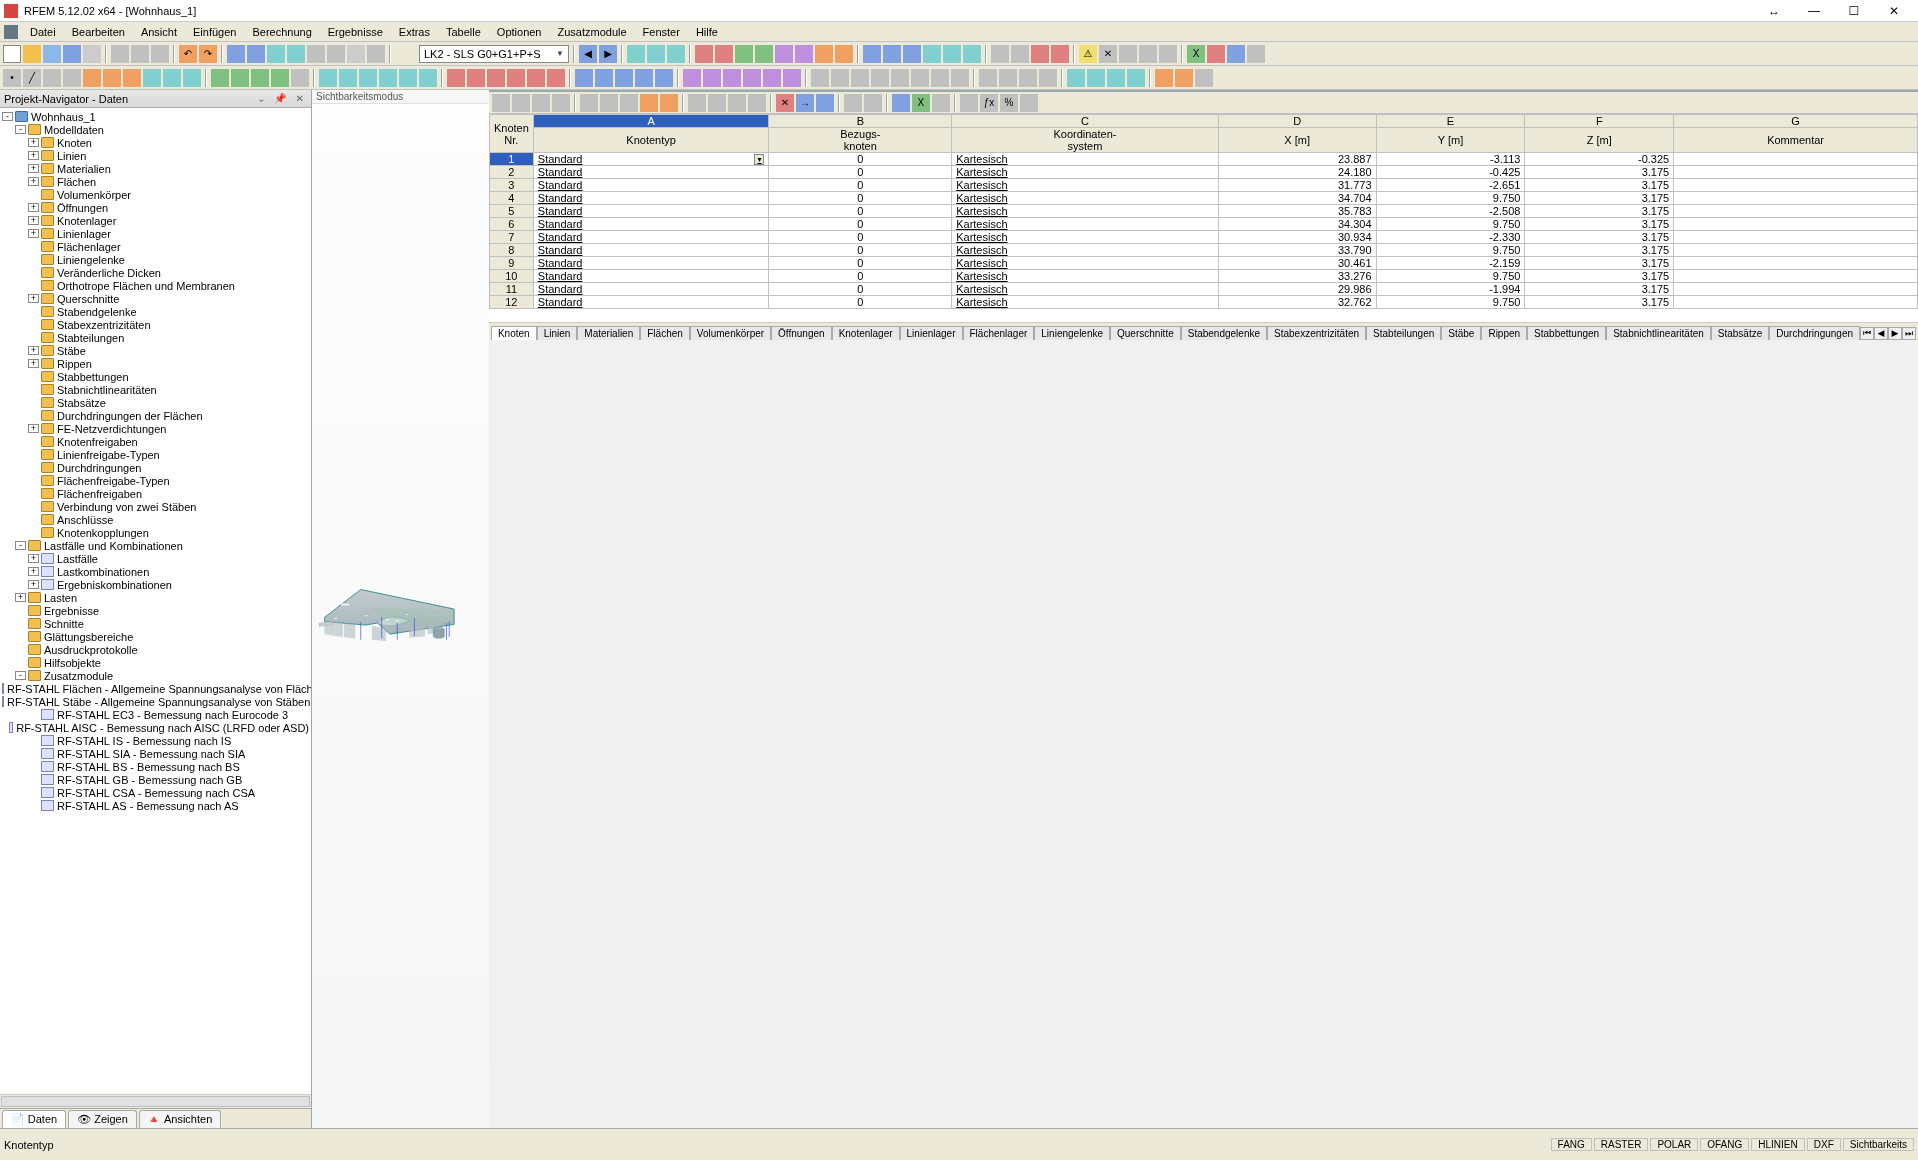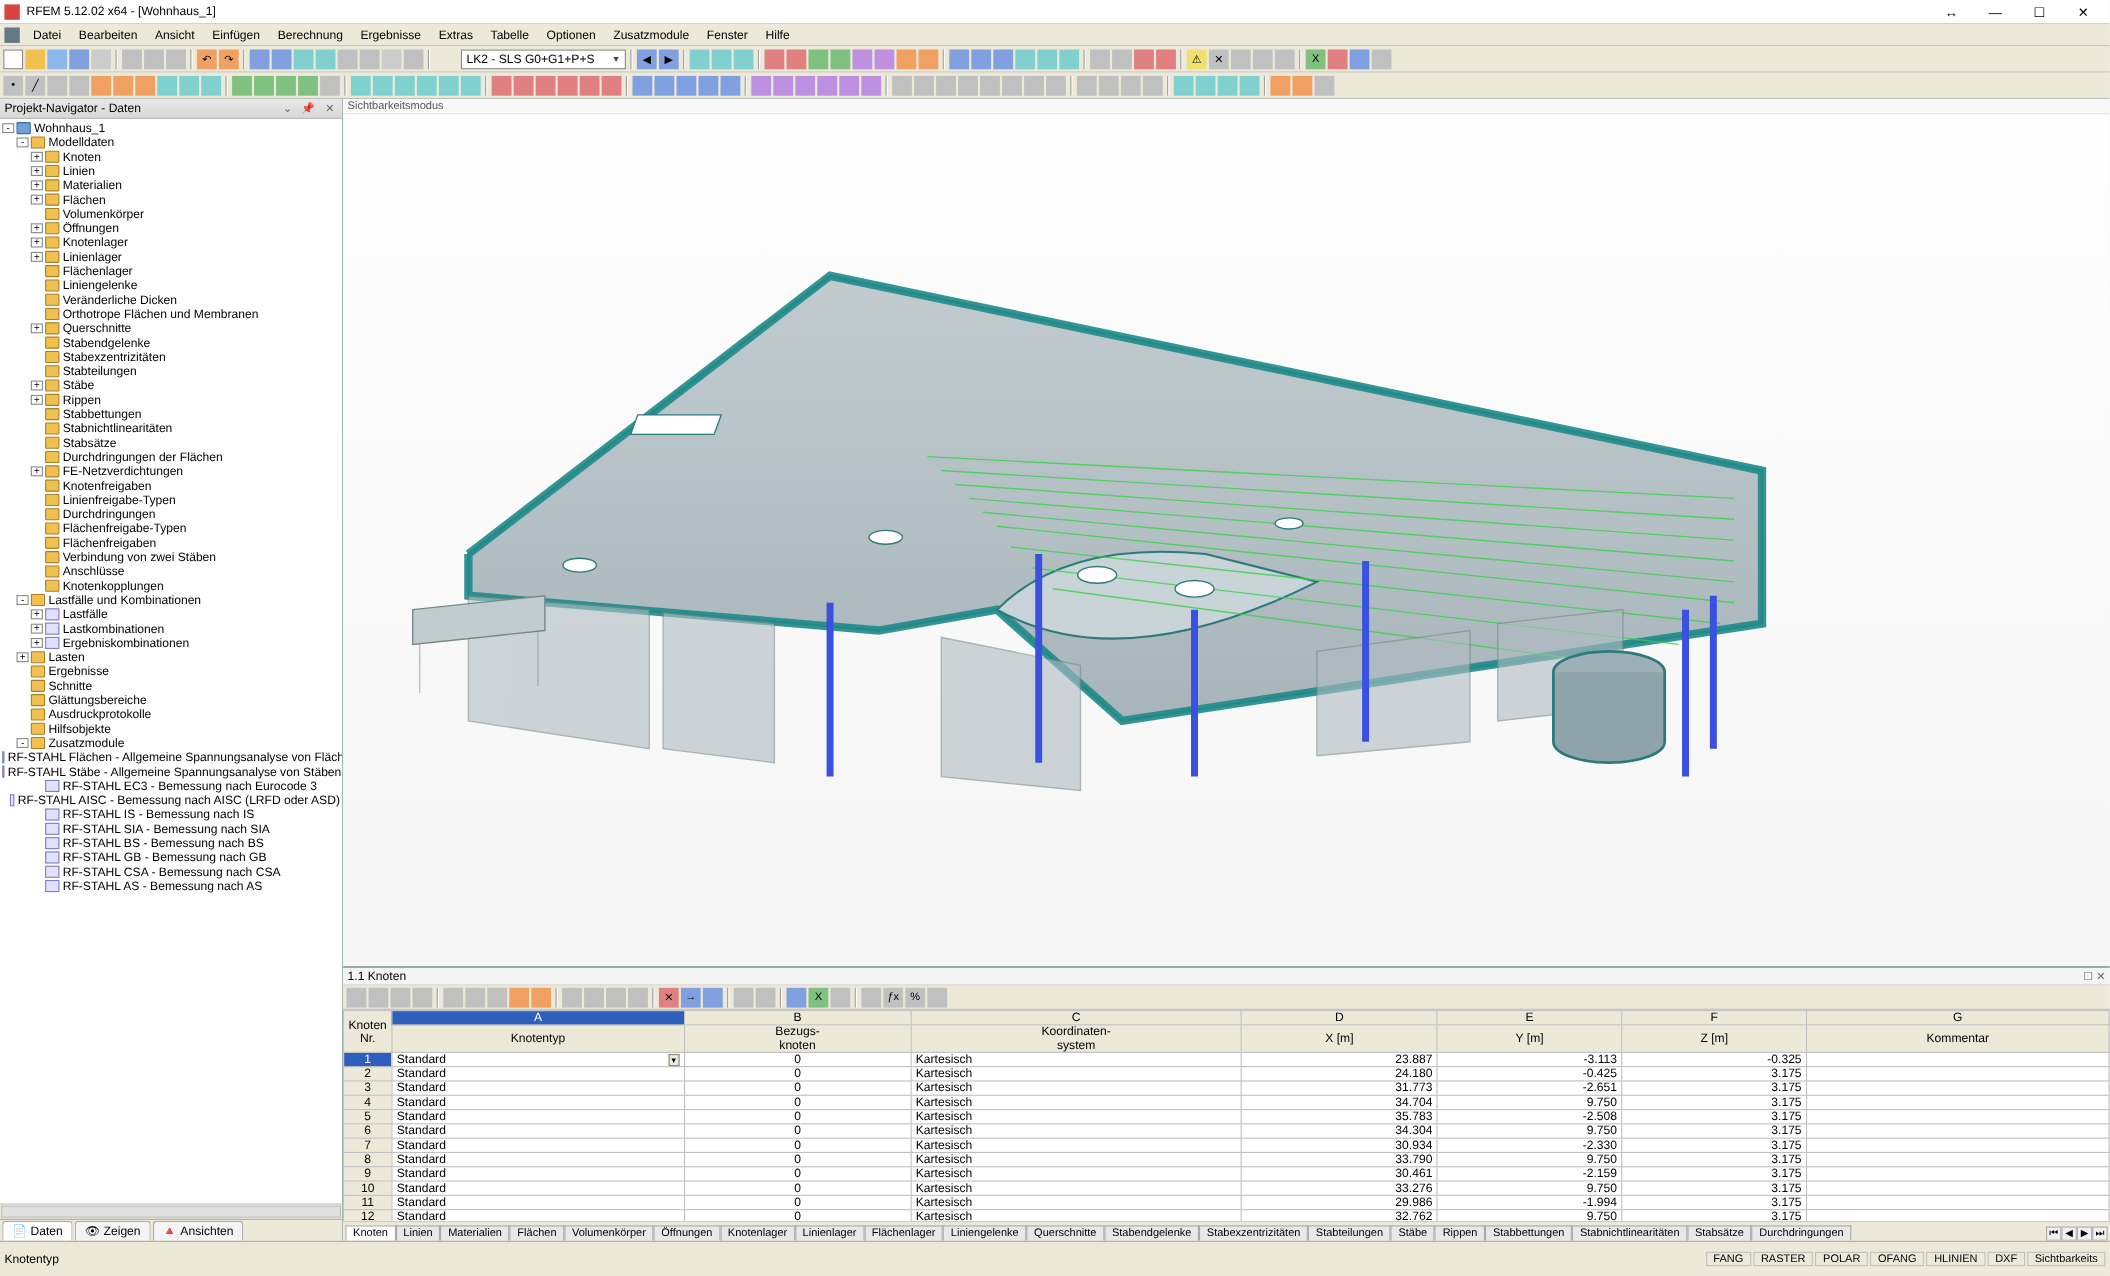--- a/index.html
+++ b/index.html
@@ -38,40 +38,40 @@
 .folder { width:13px; height:11px; background:#f2c04e; border:1px solid #a8802a; margin-right:3px; border-radius:1px;}
 .folder.blue { background:#6fa0d8; border-color:#3a6ea5; }
 .leaficon { width:13px; height:11px; background:#e0e0ff; border:1px solid #8080c0; margin-right:3px;}
 .nav-bottom-tabs { height:20px; background:#ece9d8; border-top:1px solid #aaa; display:flex; align-items:flex-end; padding:0 2px; gap:2px;}
 .nav-bottom-tabs .tab { padding:2px 8px; border:1px solid #aaa; border-bottom:none; background:#f4f4f4; font-size:11px; border-radius:3px 3px 0 0;}
 .nav-bottom-tabs .tab.active { background:#fff;margin-top:32px; }
 .nav-scroll-h { height:14px; background:#ece9d8; border-top:1px solid #ccc; display:flex;}
 .nav-scroll-h .sb { flex:1; background:#e0e0e0; border:1px solid #c0c0c0; margin:1px; position:relative;}
 
 
-.right { flex:1; display:flex; flex-direction:column; min-width:0;}
+.right { flex:1; display:flex; flex-direction:row; min-width:0;}
 .viewport-wrap { flex:1; display:flex; flex-direction:column; background:#fcfcfc; min-height:0;}
 .vp-label { padding:1px 4px; font-size:10px; color:#555; background:#f8f8f8; border-bottom:1px solid #e0e0e0;}
 .viewport { flex:1; position:relative; background:linear-gradient(#fdfdfd,#f6f6f6); overflow:hidden;}
 .viewport svg { position:absolute; inset:0; width:100%; height:100%; }
 
 
 .table-panel { height:250px; display:flex; flex-direction:column; border-top:2px solid #9aa; background:#fff;}
 .table-title { height:16px; padding:0 4px; display:flex; align-items:center; font-size:11px; background:#f4f4f4; border-bottom:1px solid #ccc;}
 .table-title .tbtns { margin-left:auto; font-size:10px; color:#666;}
 .table-toolbar { height:22px; background:#ece9d8; border-bottom:1px solid #c0c0c0; display:flex; align-items:center; padding:0 3px; gap:2px;}
 .table-grid { flex:1; overflow:auto;}
 table.grid { border-collapse:collapse; width:100%; font-size:11px;}
 table.grid th, table.grid td { border:1px solid #c0c0c0; padding:0 4px; height:12px; background:#fff;}
 table.grid th { background:#ece9d8; font-weight:normal;}
 table.grid .colhead { background:#ece9d8; text-align:center; }
 table.grid .rowhead { background:#ece9d8; text-align:center; width:32px;}
 table.grid .rowhead.sel { background:#2f5fbd; color:#fff; }
 table.grid td { text-align:right; }
-table.grid td.l { text-align:left; }
+table.grid td.l { text-align:left;text-decoration:underline; }
 table.grid td.c { text-align:center; }
 table.grid td.sel { background:#fff; }
 .col-A-head { background:#2f5fbd !important; color:#fff; }
 .cell-dd { display:flex; justify-content:space-between; align-items:center;}
 .cell-dd .ar { font-size:8px; border:1px solid #888; padding:0 2px; background:#ece9d8;}
 
 .table-tabs { height:18px; background:#ece9d8; border-top:1px solid #ccc; display:flex; align-items:flex-end; padding:0 2px; gap:0; overflow:hidden;}
 .table-tabs .ttab { padding:1px 6px; border:1px solid #aaa; border-bottom:none; background:#e8e8e8; font-size:10px; white-space:nowrap;}
 .table-tabs .ttab.active { background:#fff; }
 .table-tabs .nav { margin-left:auto; display:flex; gap:0;}
@@ -692,24 +692,20 @@
           <polygon points="50,300 145,290 145,315 50,325" fill="#c0ccd0" stroke="#788"></polygon>
           <g stroke="#788" opacity="0.5">
             <line x1="55" y1="325" x2="55" y2="360"></line>
               <line x1="140" y1="315" x2="140" y2="355"></line>
           </g>
         </svg>
       </div>
     </div>
 
     <div class="table-panel">
-      <div class="table-title">
-        <span>1.1 Knoten</span>
-        <span class="tbtns">☐ ✕</span>
-      </div>
       <div class="table-toolbar">
         <span class="tbtn c-gray"></span>
         <span class="tbtn c-gray"></span>
         <span class="tbtn c-gray"></span>
         <span class="tbtn c-gray"></span>
         <span class="tsep"></span>
         <span class="tbtn c-gray"></span>
         <span class="tbtn c-gray"></span>
         <span class="tbtn c-gray"></span>
         <span class="tbtn c-orange"></span>

